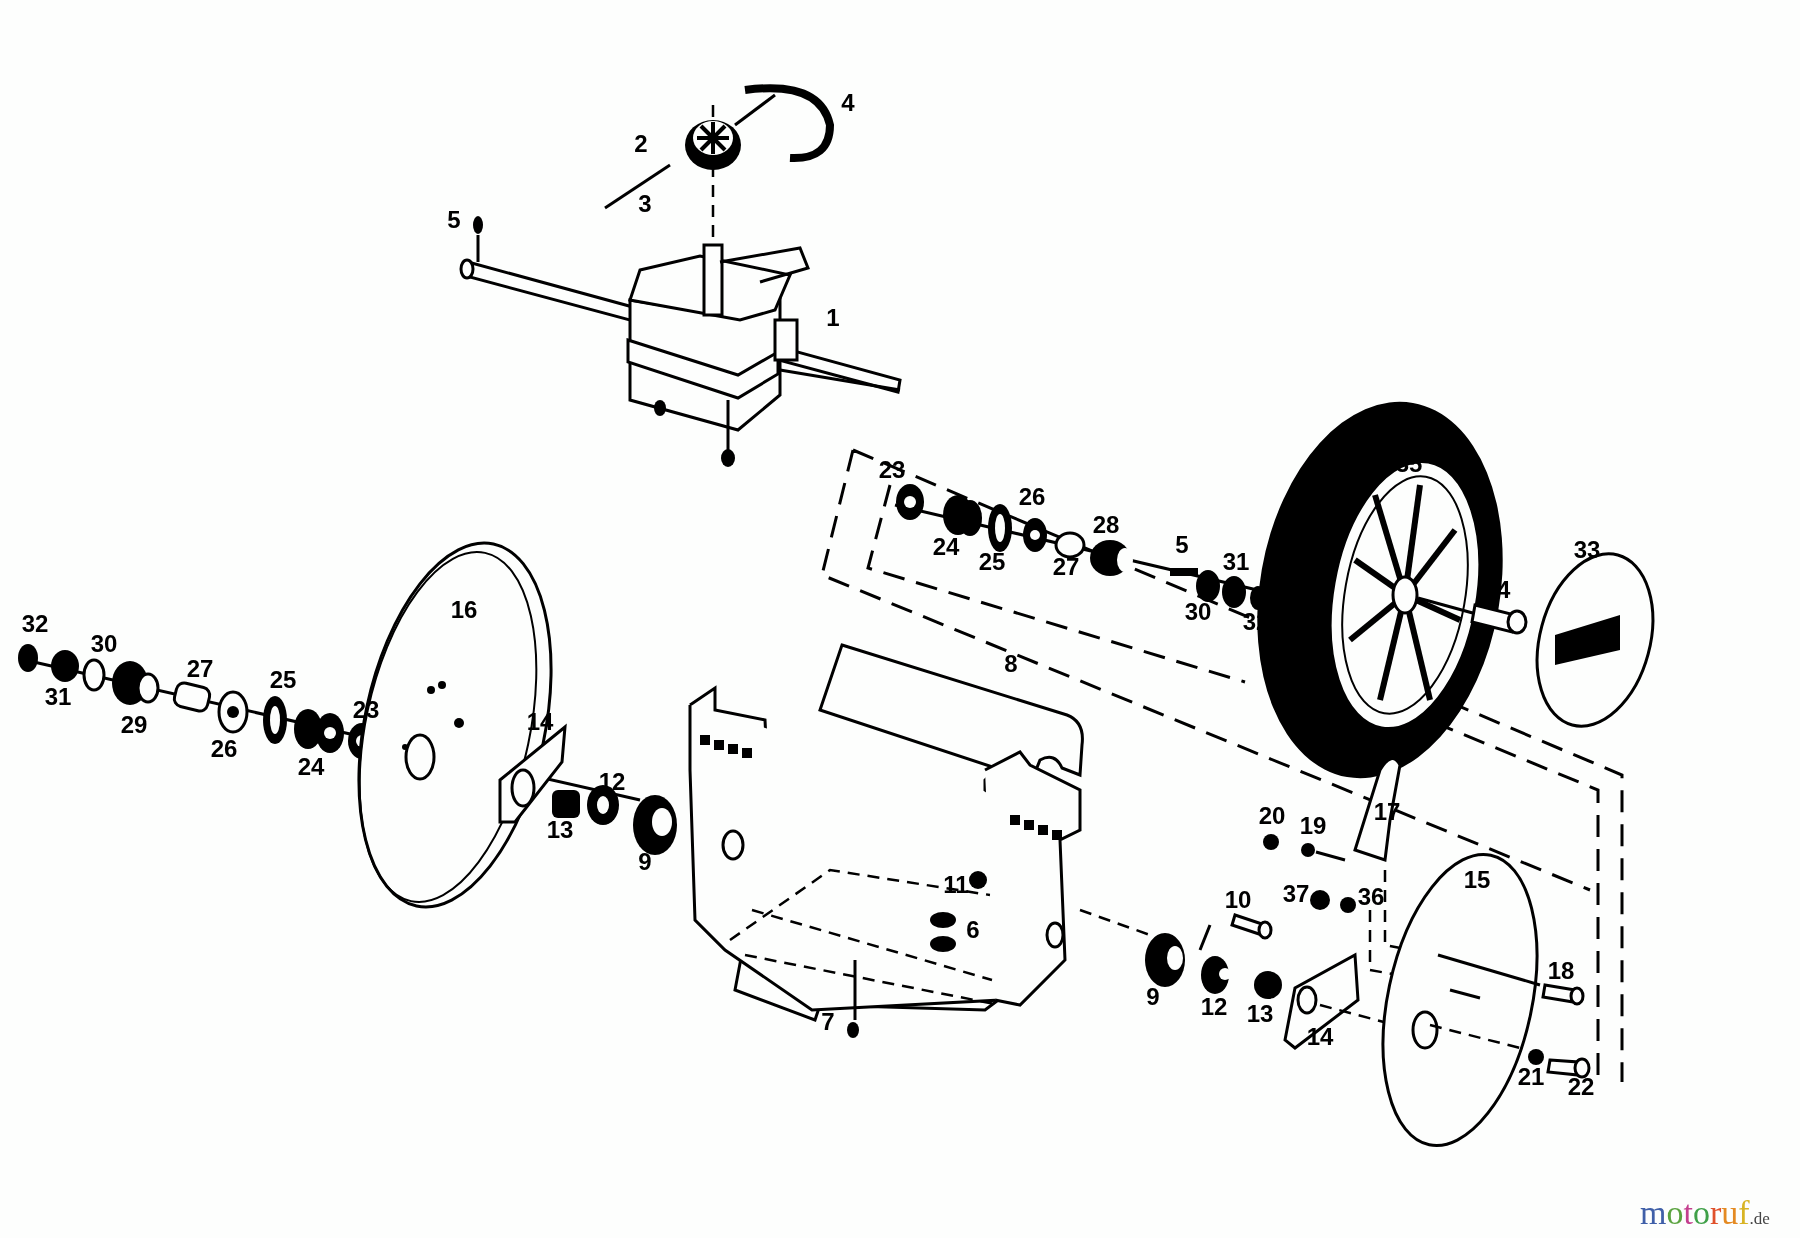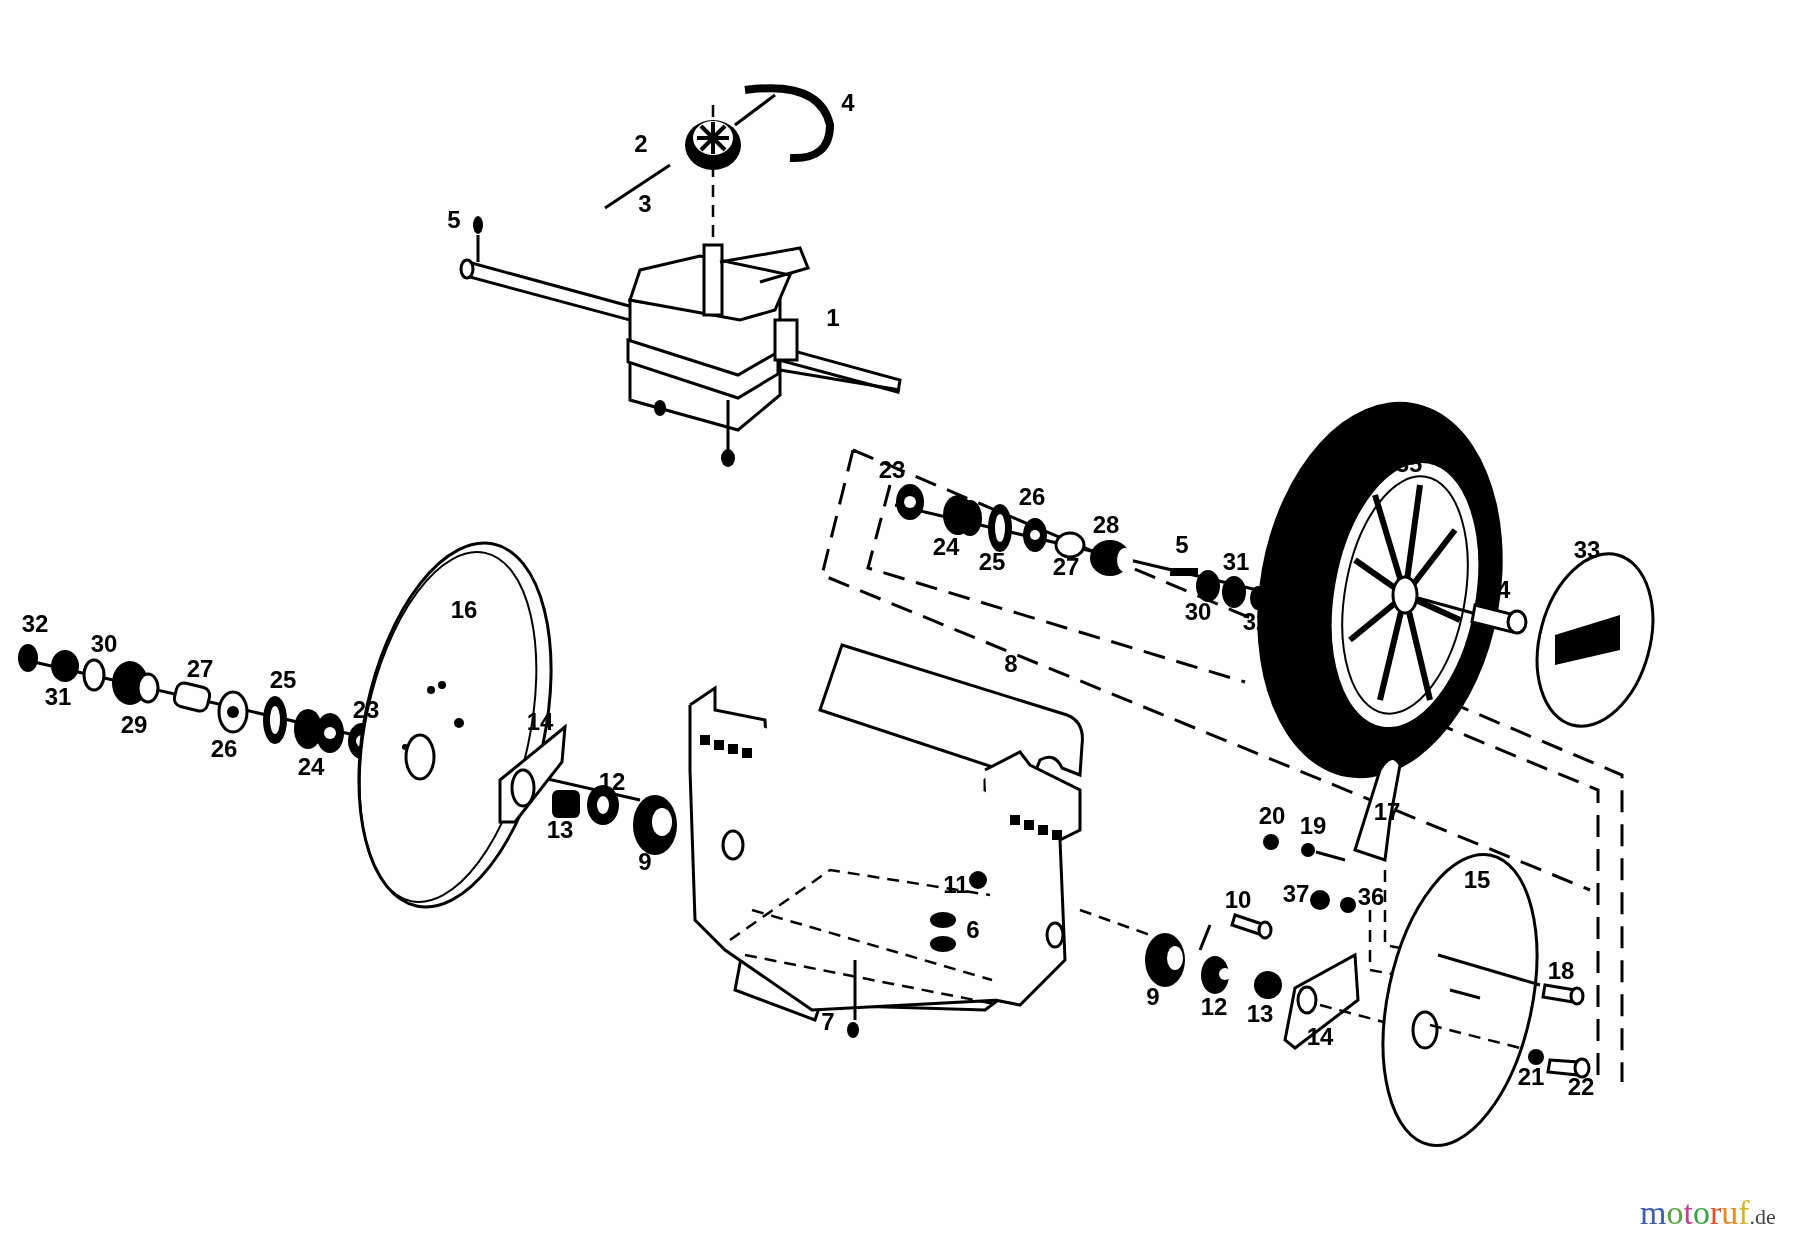--- a/index.html
+++ b/index.html
@@ -6,21 +6,21 @@
   body{width:1800px;height:1238px;position:relative;overflow:hidden;font-family:"Liberation Sans",sans-serif;}
   #diagram{position:absolute;left:0;top:0;width:1800px;height:1238px;}
   .lbl{font-family:"Liberation Sans Narrow","Liberation Sans",sans-serif;font-weight:700;font-size:24px;fill:#000;}
   .ln{stroke:#000;stroke-width:3;fill:none;}
   .dash{stroke:#000;stroke-width:3;fill:none;stroke-dasharray:22 12;}
   .dashs{stroke:#000;stroke-width:2.5;fill:none;stroke-dasharray:12 8;}
   .blk{fill:#000;}
   .wht{fill:#fdfefd;stroke:#000;stroke-width:3;}
   #watermark{position:absolute;left:1640px;top:1194px;font-family:"Liberation Serif",serif;font-size:34px;letter-spacing:0px;}
   #watermark span{display:inline-block;}
-  #watermark .tld{font-size:22px;color:#444;}
+  #watermark .tld{font-size:17px;color:#444;}
 </style>
 </head>
 <body>
 
 <svg id="diagram" viewBox="0 0 1800 1238" xmlns="http://www.w3.org/2000/svg">
 
   <g>
 
     <path class="ln" d="M468 262 L900 380 L898 392 L466 276 Z" fill="#fdfefd"></path>
     <ellipse cx="467" cy="269" rx="6" ry="9" class="wht"></ellipse>

